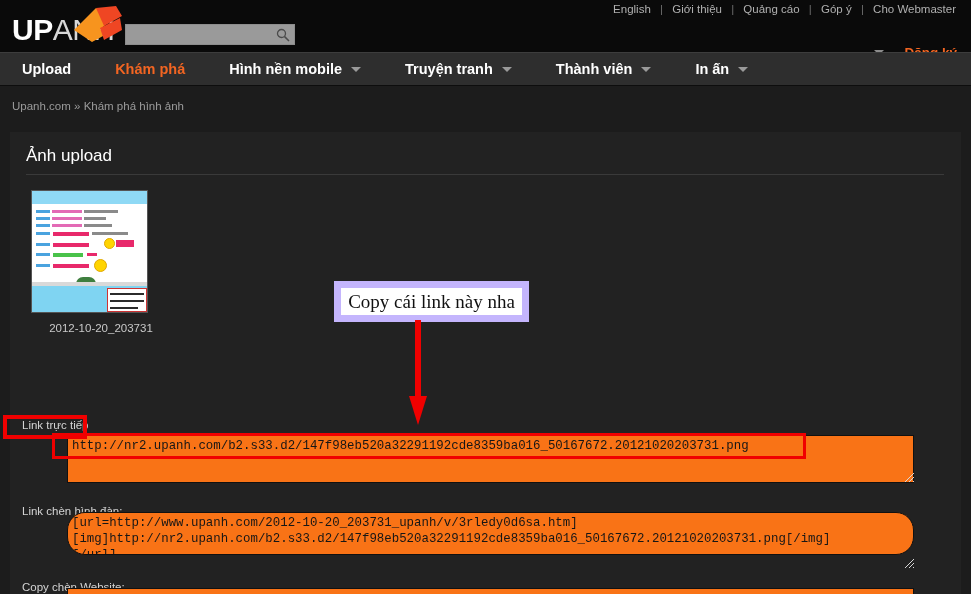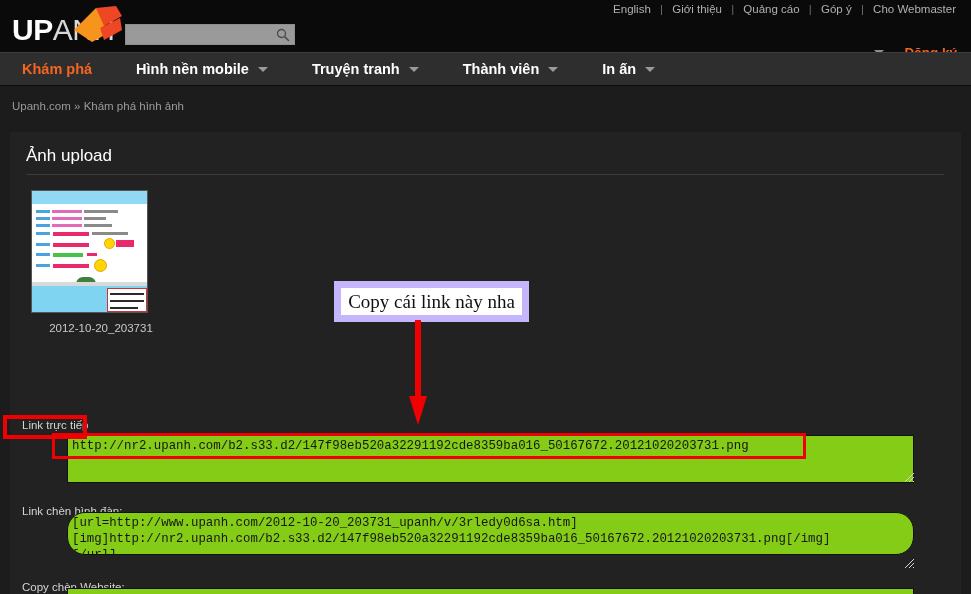--- a/index.html
+++ b/index.html
@@ -180,21 +180,21 @@
     position: absolute;
     font-size: 11.5px; color: #d4d4d4;
     white-space: nowrap;
   }
   .lbl-direct { left: 12px; top: 287px; }
   .lbl-forum  { left: 12px; top: 373px; }
   .lbl-web    { left: 12px; top: 449px; }
 
   .ta {
     position: absolute;
-    background: #84cc16;
+    background: #f97316;
     border: 1px solid #111;
     color: #161616;
     font-family: "Liberation Mono", monospace;
     font-size: 12.4px;
     line-height: 16px;
     padding: 2px 4px;
     resize: none;
     outline: none;
     overflow: hidden;
     white-space: pre;
@@ -281,20 +281,23 @@
     </div>
 
     <div class="authrow">
       <a href="#" class="auth-login">Đăng nhập</a>
       <span class="caret-sm"></span>
       <a href="#" class="auth-register">Đăng ký</a>
     </div>
   </div>
 
   <div class="mainnav">
+    <a href="#" class="navitem">
+      <span>Upload</span>
+    </a>
     <a href="#" class="navitem active">
       <span>Khám phá</span>
     </a>
     <a href="#" class="navitem">
       <span>Hình nền mobile</span>
       <span class="nav-caret"></span>
     </a>
     <a href="#" class="navitem">
       <span>Truyện tranh</span>
       <span class="nav-caret"></span>

